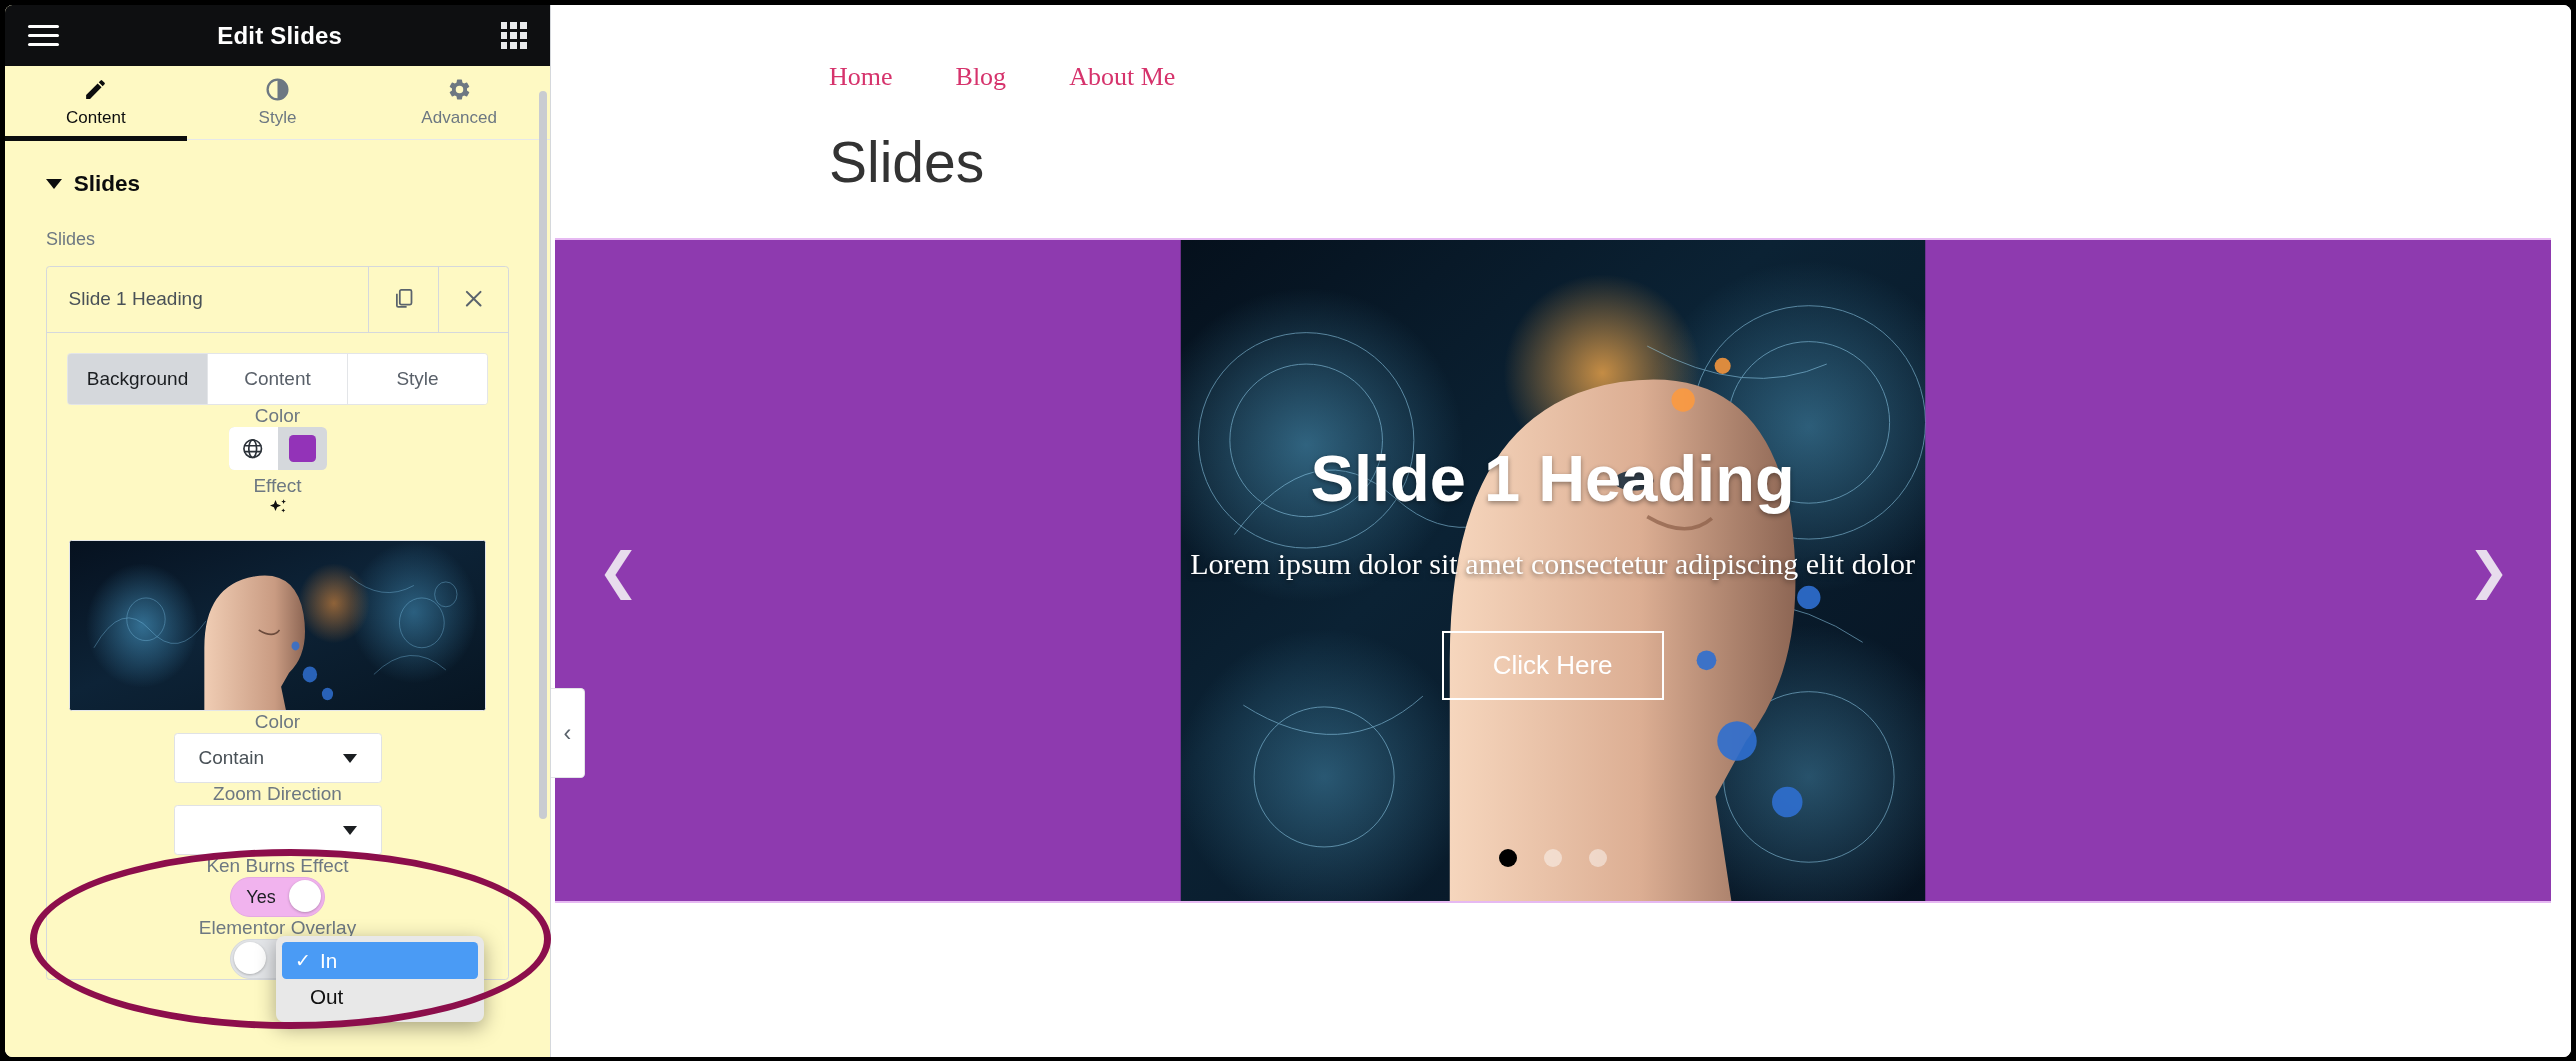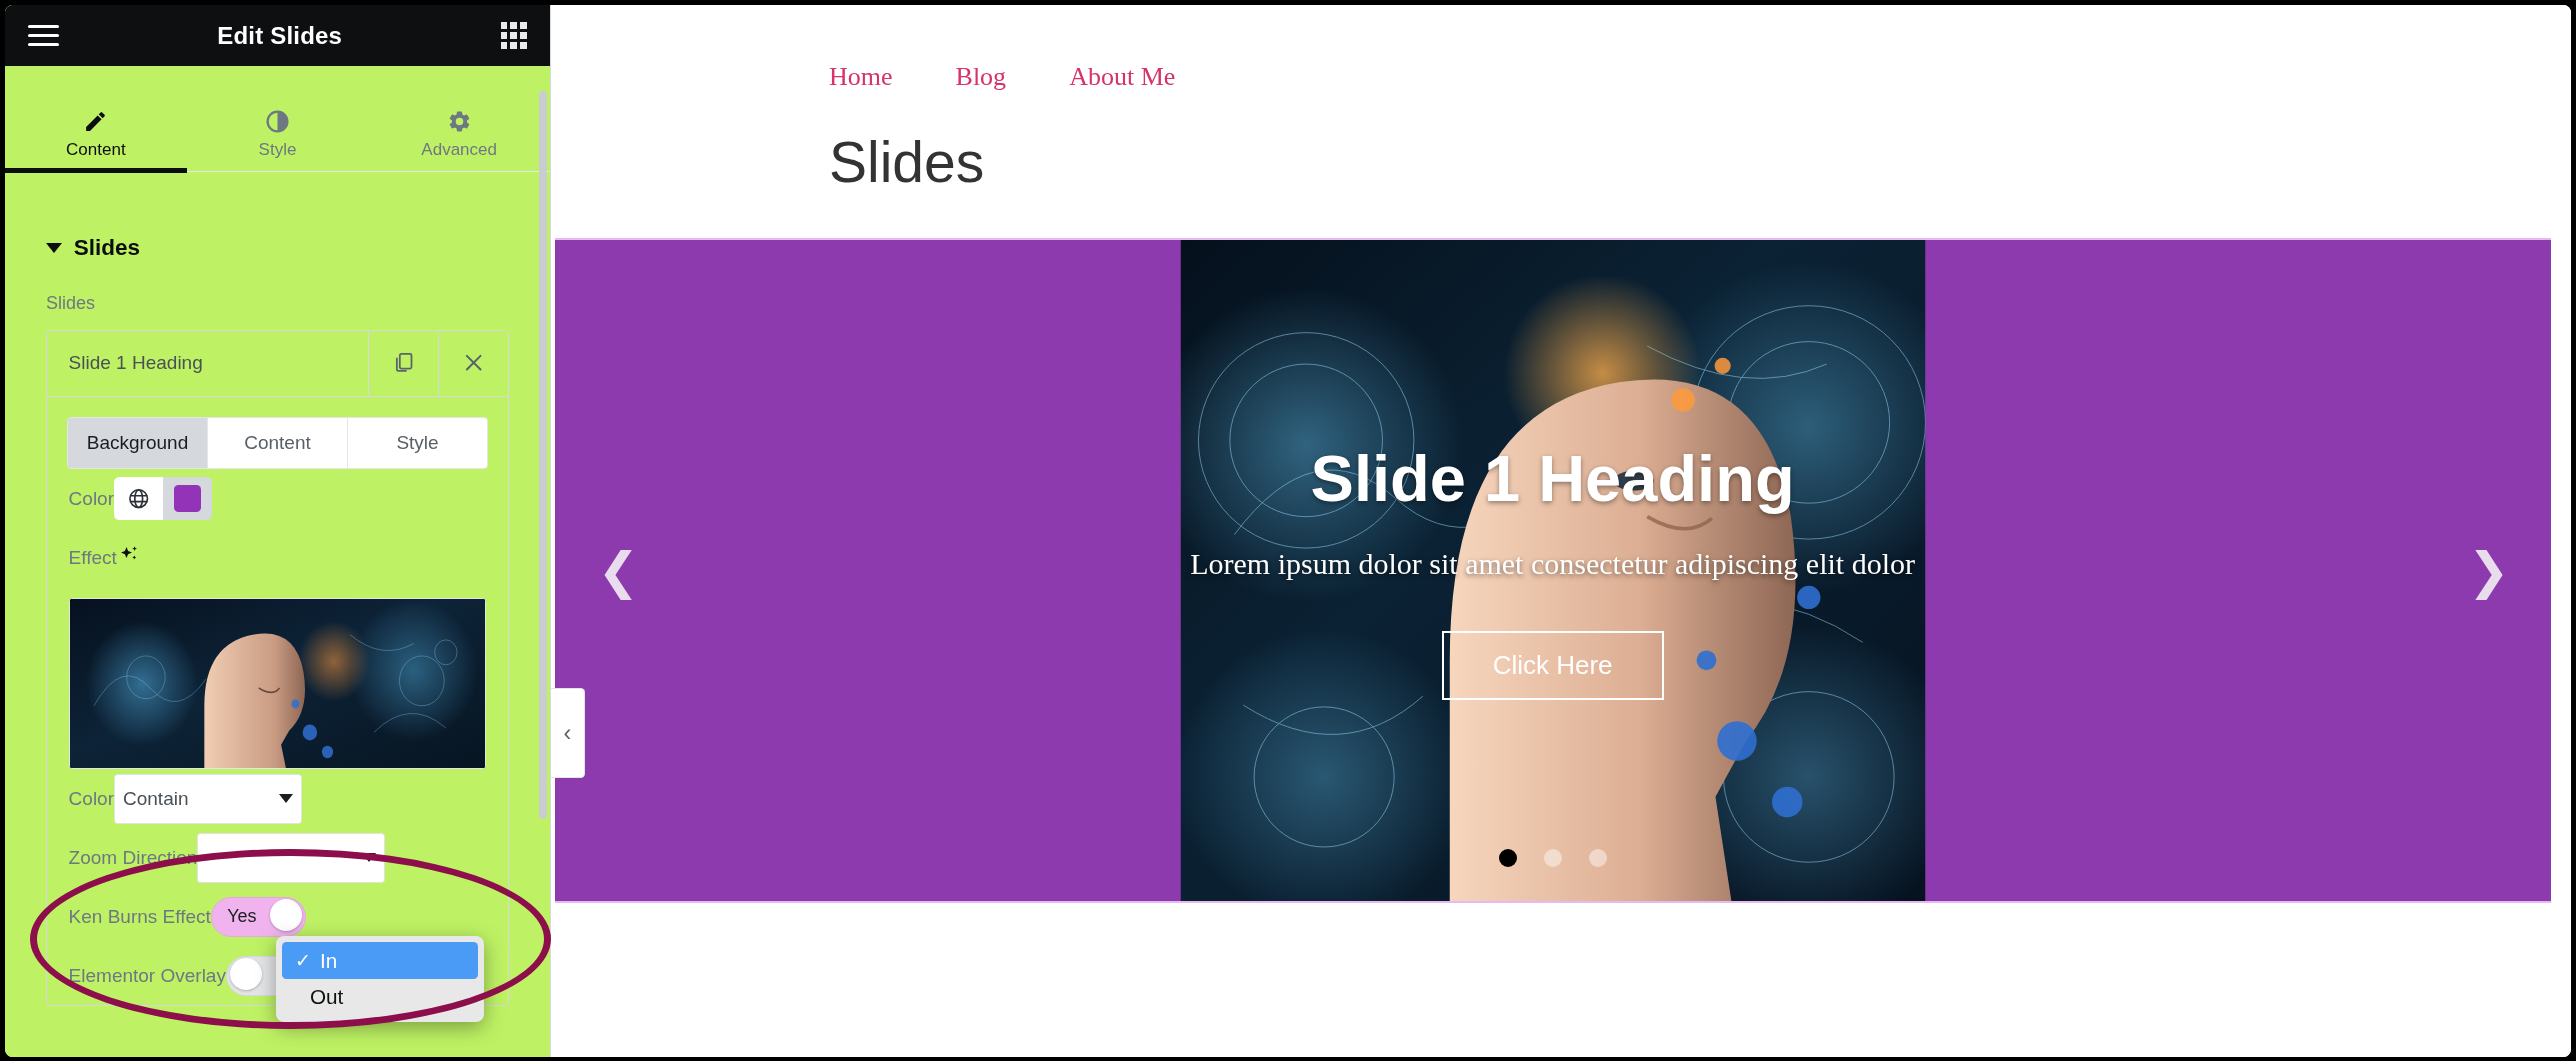--- a/index.html
+++ b/index.html
@@ -16,27 +16,26 @@
     display: flex;
     border: 5.4px solid #000;
     border-radius: 12.6px;
     overflow: hidden;
   }
 
   
   .panel {
     width: 546px;
     height: 100%;
-    background: #bef264;
+    background: #fef9c3;
     display: flex;
     flex-direction: column;
     flex: 0 0 546px;
     position: relative;
     border-right: 1.8px solid #d5d8dc;
-    gap: 32px;
   }
   .panel-header {
     height: 61px;
     background: #0e0f11;
     color: #fff;
     display: flex;
     align-items: center;
     padding: 0 23.4px;
     flex: 0 0 61px;
   }
@@ -153,24 +152,25 @@
     background: #fff;
     cursor: pointer;
     border-right: 1.8px solid #e3e5e8;
   }
   .subtab:last-child { border-right: none; }
   .subtab.active { background: #d5d8dc; color: #1b1e21; }
 
   .row {
     display: flex;
     align-items: center;
-    justify-content: flex-start;
+    justify-content: center;
     padding: 0 21.6px;
     min-height: 59px;
     position: relative;
+    flex-direction: column;
   }
   .row-label { font-size: 19px; color: #6d7882; }
 
   .color-control {
     display: flex;
     align-items: center;
     background: #d5d8dc;
     border-radius: 5.4px;
     overflow: hidden;
   }
@@ -196,29 +196,29 @@
     height: 171px;
     border: 1.8px solid #e3e5e8;
     border-radius: 2.7px;
     overflow: hidden;
     position: relative;
     background: #0a1320;
     cursor: pointer;
   }
 
   .select-box {
-    width: 188px;
+    width: 208px;
     height: 50px;
     border: 1.8px solid #e0e2e5;
     border-radius: 3.6px;
     background: #fff;
     display: flex;
     align-items: center;
     justify-content: space-between;
-    padding: 0 8px;
+    padding: 0 24px;
     font-size: 19px;
     color: #495157;
     cursor: pointer;
   }
   .sel-caret {
     width: 0; height: 0;
     border-left: 7.2px solid transparent;
     border-right: 7.2px solid transparent;
     border-top: 9px solid #1b1e21;
   }

